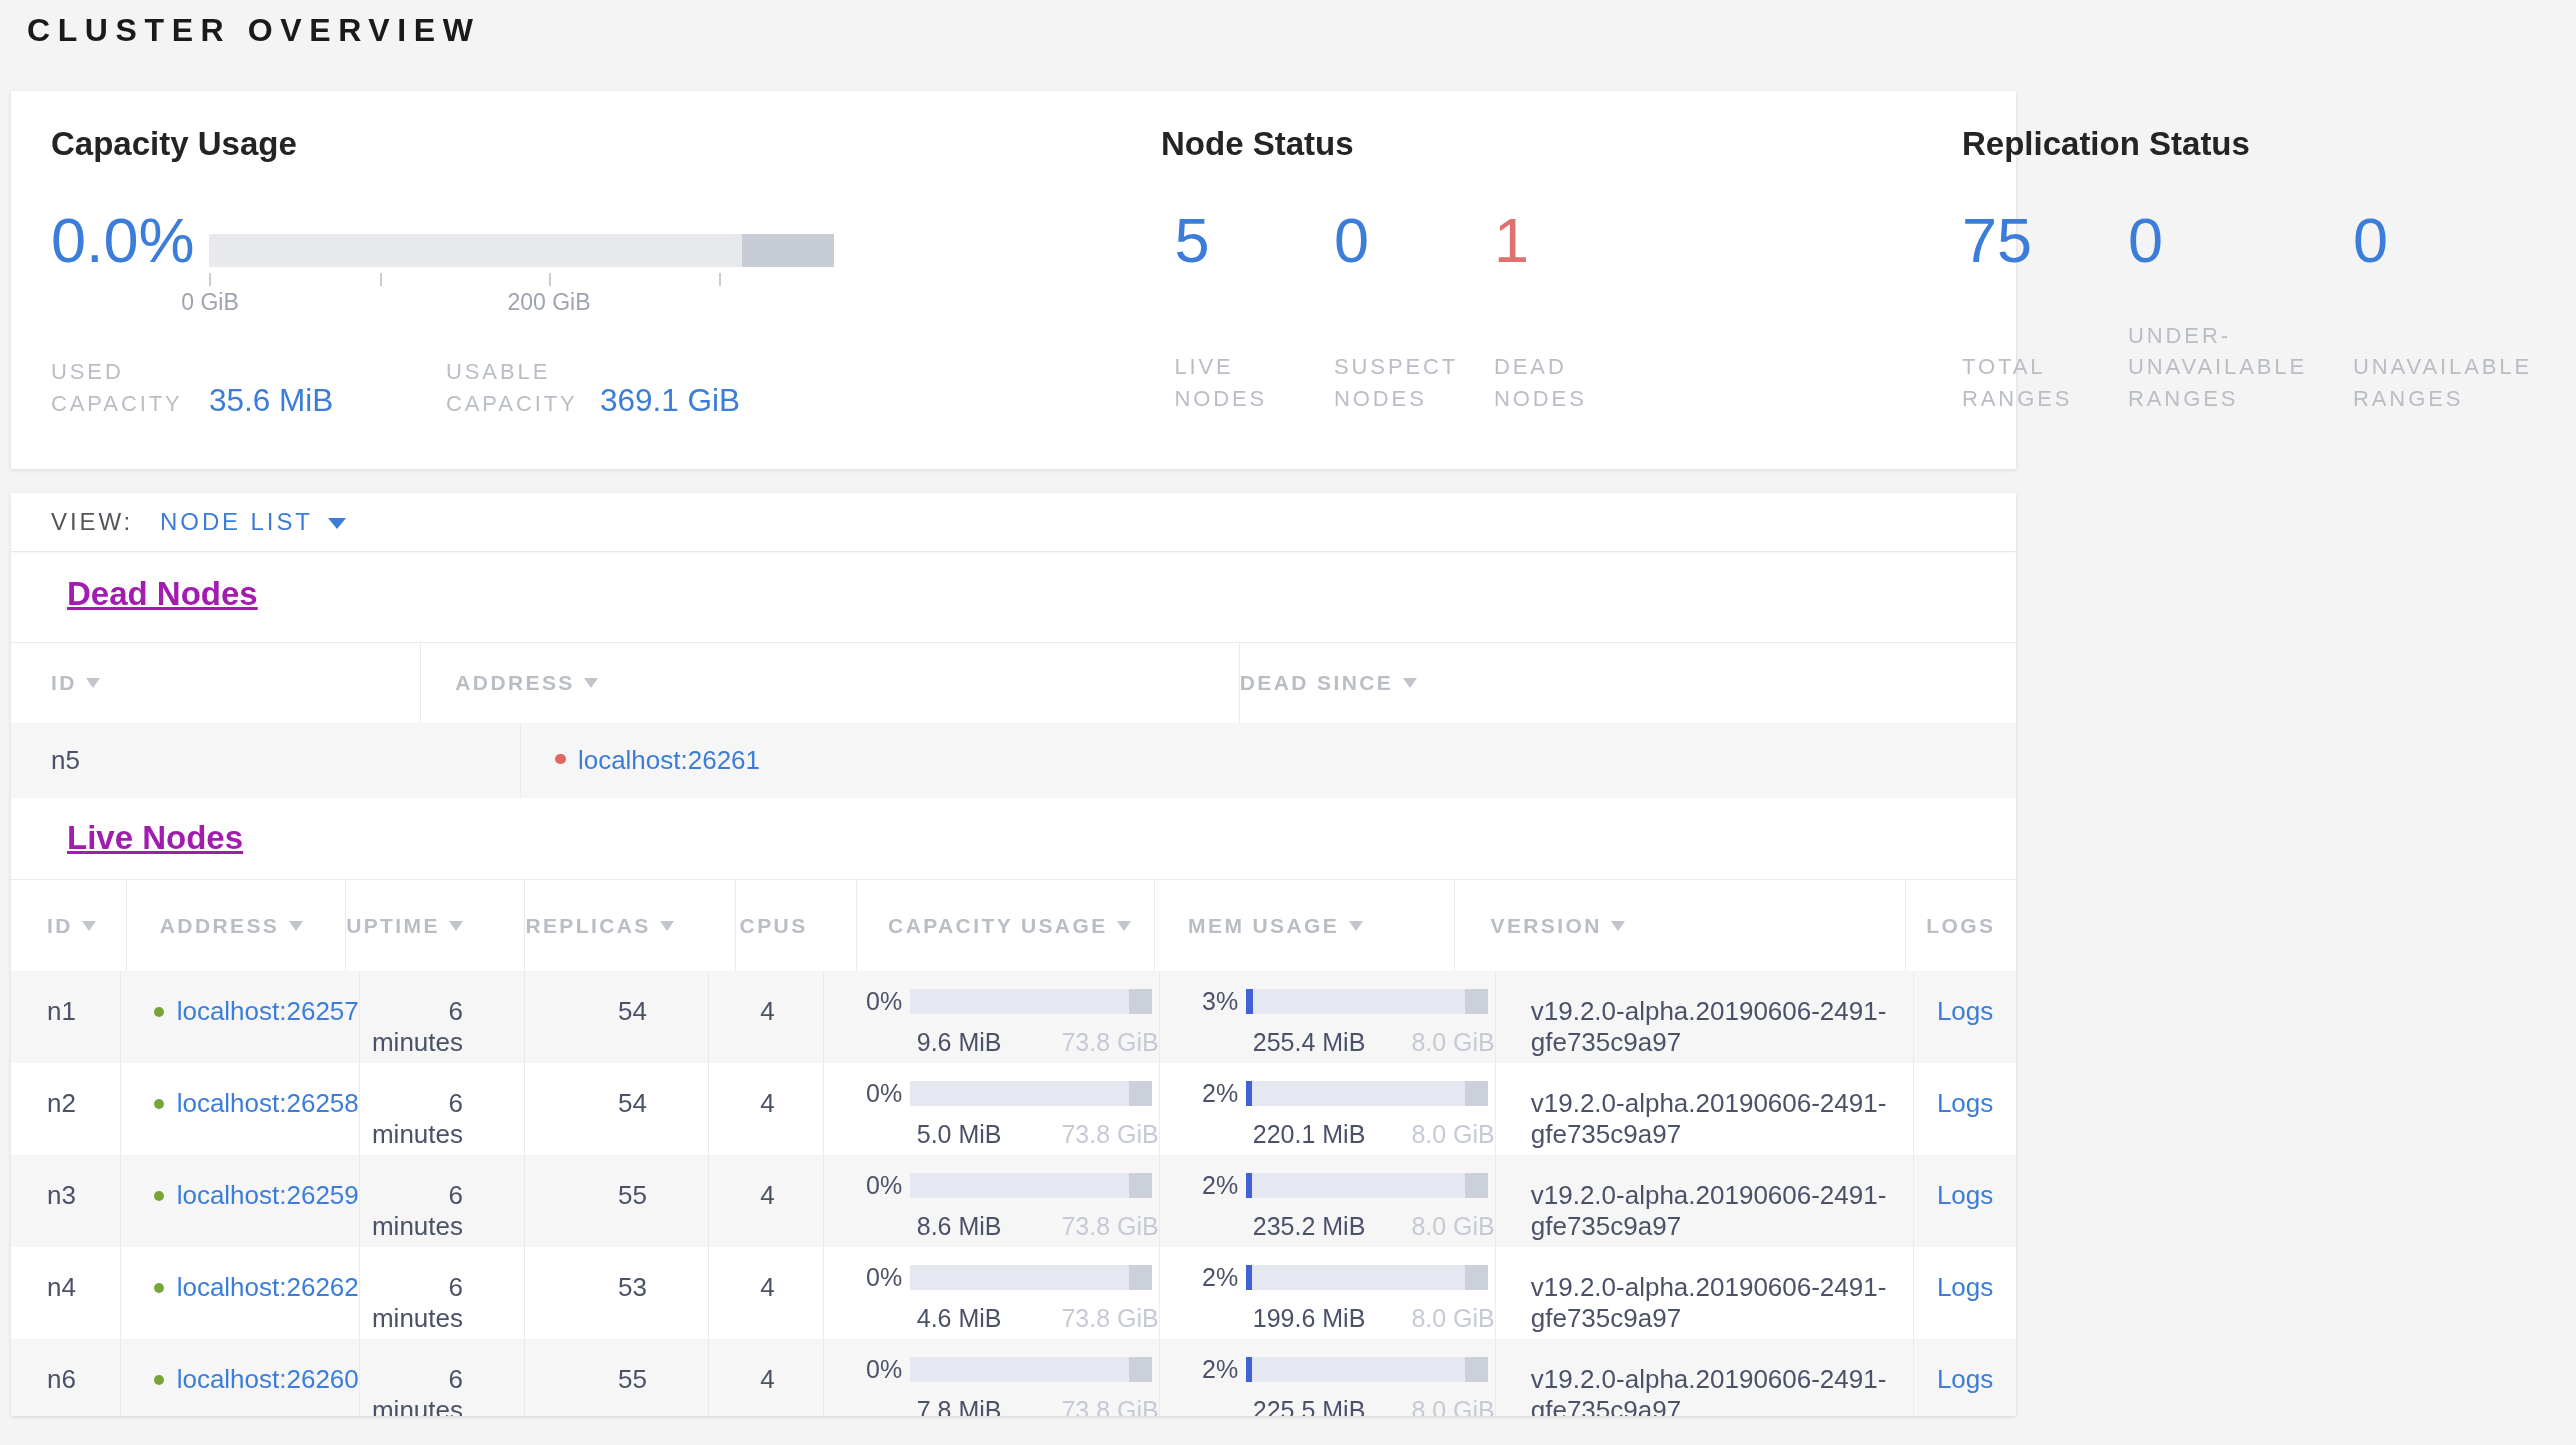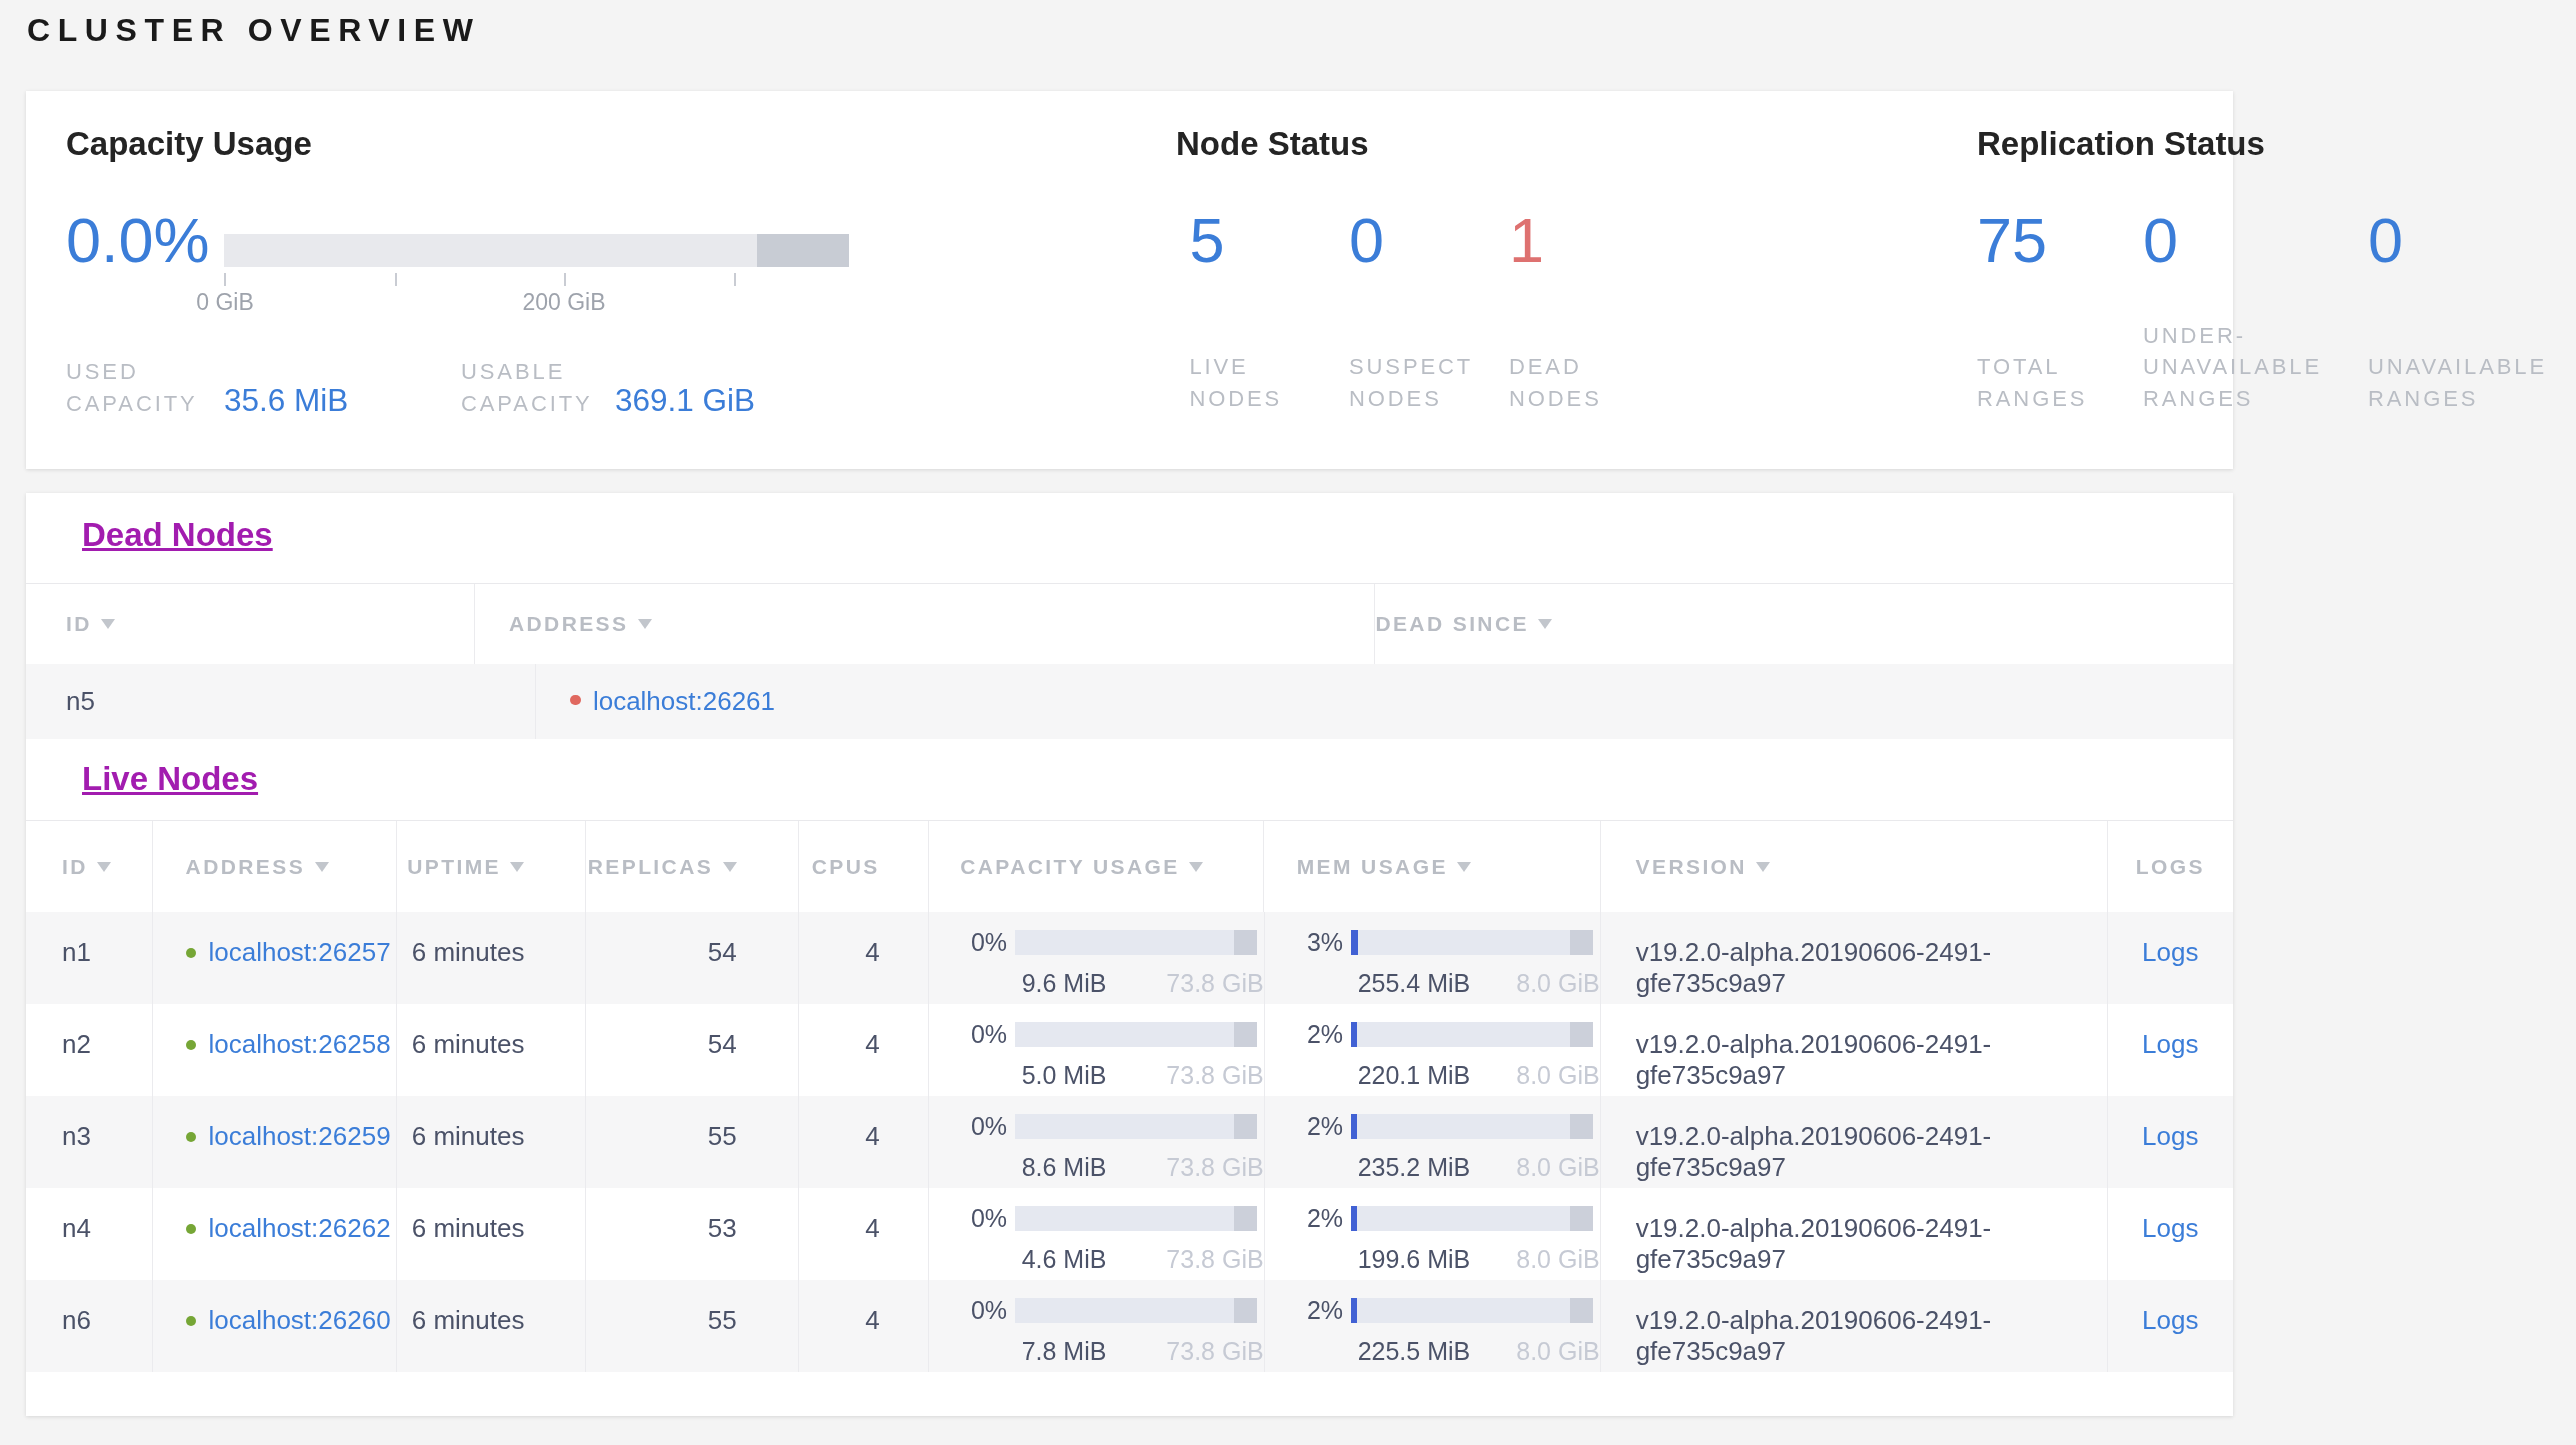--- a/index.html
+++ b/index.html
@@ -9,21 +9,21 @@
     background:#f4f4f4;
     position:relative;
     overflow:hidden;
     color:#4b5268;
   }
   .page-title {
     position:absolute; left:27px; top:11.5px;
     font-size:32px; font-weight:700; letter-spacing:7.6px; color:#1a1a1a;
   }
   .card {
-    position:absolute; left:26px; width:2207px; background:#fff;
+    position:absolute; left:11px; width:2005px; background:#fff;
     box-shadow:0 1px 3.8px rgba(0,0,0,.12);
   }
   
   .summary { top:91px; height:378px; }
   .sect { position:absolute; top:0; height:100%; }
   .sect h2 { position:absolute; top:34px; left:0; font-size:33px; font-weight:700; color:#242424; }
   .sect-cap  { left:40px;  width:1050px; }
   .sect-node { left:1150px; width:764px; }
   .sect-repl { left:1951px; width:573px; }
   .big-num { position:absolute; top:111px; font-size:63px; line-height:76px; font-weight:500; color:#3b7dd8; }
@@ -186,20 +186,27 @@
     </div>
     <div class="stat-label" style="left:391px">
       <span>UNAVAILABLE</span>
       <span>RANGES</span>
     </div>
   </div>
 </section>
 
 <section class="card main">
 
+  <div class="view-bar">
+    <span class="view-label">VIEW:</span>
+    <span class="view-select">
+      <span class="view-value">NODE LIST</span>
+      <span class="caret-down"></span>
+    </span>
+  </div>
 
   <h2 class="tbl-heading dead-heading">Dead Nodes</h2>
 
   <div class="dtable">
     <div class="drow dhead">
       <div class="dc dc-id">
         <span class="th-label">ID</span>
         <span class="sort-arrow"></span>
       </div>
       <div class="dc dc-addr">

